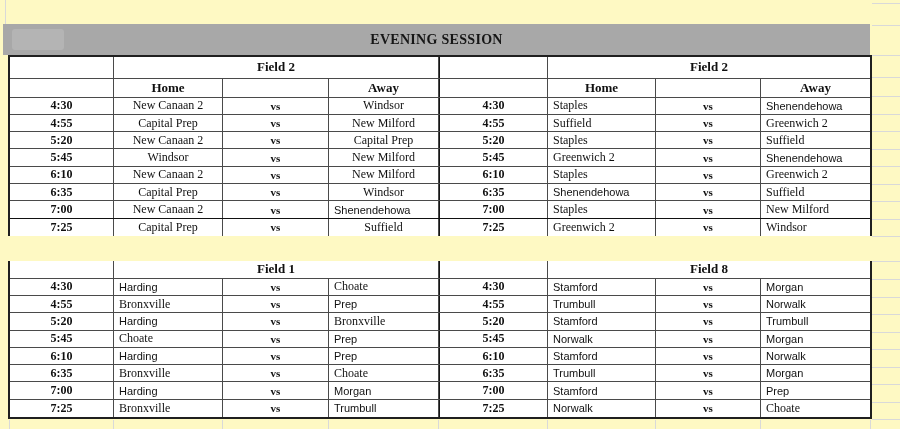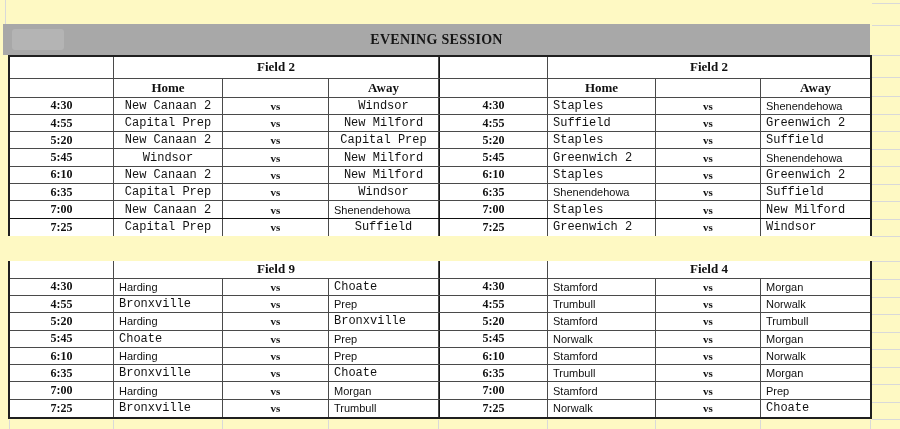--- a/index.html
+++ b/index.html
@@ -43,21 +43,21 @@
     display:flex;align-items:center;justify-content:center;overflow:hidden;
     white-space:nowrap;
   }
   .c:last-child{border-right:none;}
   .c.dark-left{border-left:1px solid #151515;}
   .c.al{justify-content:flex-start;padding-left:5px;}
   .t-time{font-weight:bold;font-size:12px;}
   .t-vs{font-weight:bold;font-size:11px;}
   .t-field{font-weight:bold;font-size:13px;}
   .t-hdr{font-weight:bold;font-size:13px;}
-  .team-serif{font-family:Liberation Mono, monospace;font-size:12px;}
+  .team-serif{font-family:Liberation Serif, serif;font-size:12px;}
   .team-sans{font-family:"Liberation Sans", sans-serif;font-size:11px;}
   .gl{position:absolute;background:#d9d9d9;}
 </style>
 </head>
 <body>
 
 <div class="sheet">
   <div class="banner" id="banner" style="background: rgb(168, 168, 168);">
     <div class="blob"></div>
     <span class="banner-title">EVENING SESSION</span>
@@ -159,23 +159,23 @@
         <div class="c team-serif al" style="width: 108px;">Greenwich 2</div>
         <div class="c t-vs" style="width: 105px;">vs</div>
         <div class="c team-serif al" style="flex: 1 1 0%;">Windsor</div>
       </div>
     </div>
 
 
   <div class="tbl" id="bottom-table">
       <div class="row " style="height: 18px;">
         <div class="c " style="width: 104px;"></div>
-        <div class="c t-field" style="width: 325px;">Field 9</div>
+        <div class="c t-field" style="width: 325px;">Field 1</div>
         <div class="c dark-left" style="width: 109px;"></div>
-        <div class="c t-field" style="flex: 1 1 0%;">Field 4</div>
+        <div class="c t-field" style="flex: 1 1 0%;">Field 8</div>
       </div>
       <div class="row " style="height: 17.5px;">
         <div class="c t-time" style="width: 104px;">4:30</div>
         <div class="c team-sans al" style="width: 109px;">Harding</div>
         <div class="c t-vs" style="width: 106px;">vs</div>
         <div class="c team-serif al" style="width: 110px;">Choate</div>
         <div class="c t-time dark-left" style="width: 109px;">4:30</div>
         <div class="c team-sans al" style="width: 108px;">Stamford</div>
         <div class="c t-vs" style="width: 105px;">vs</div>
         <div class="c team-sans al" style="flex: 1 1 0%;">Morgan</div>

